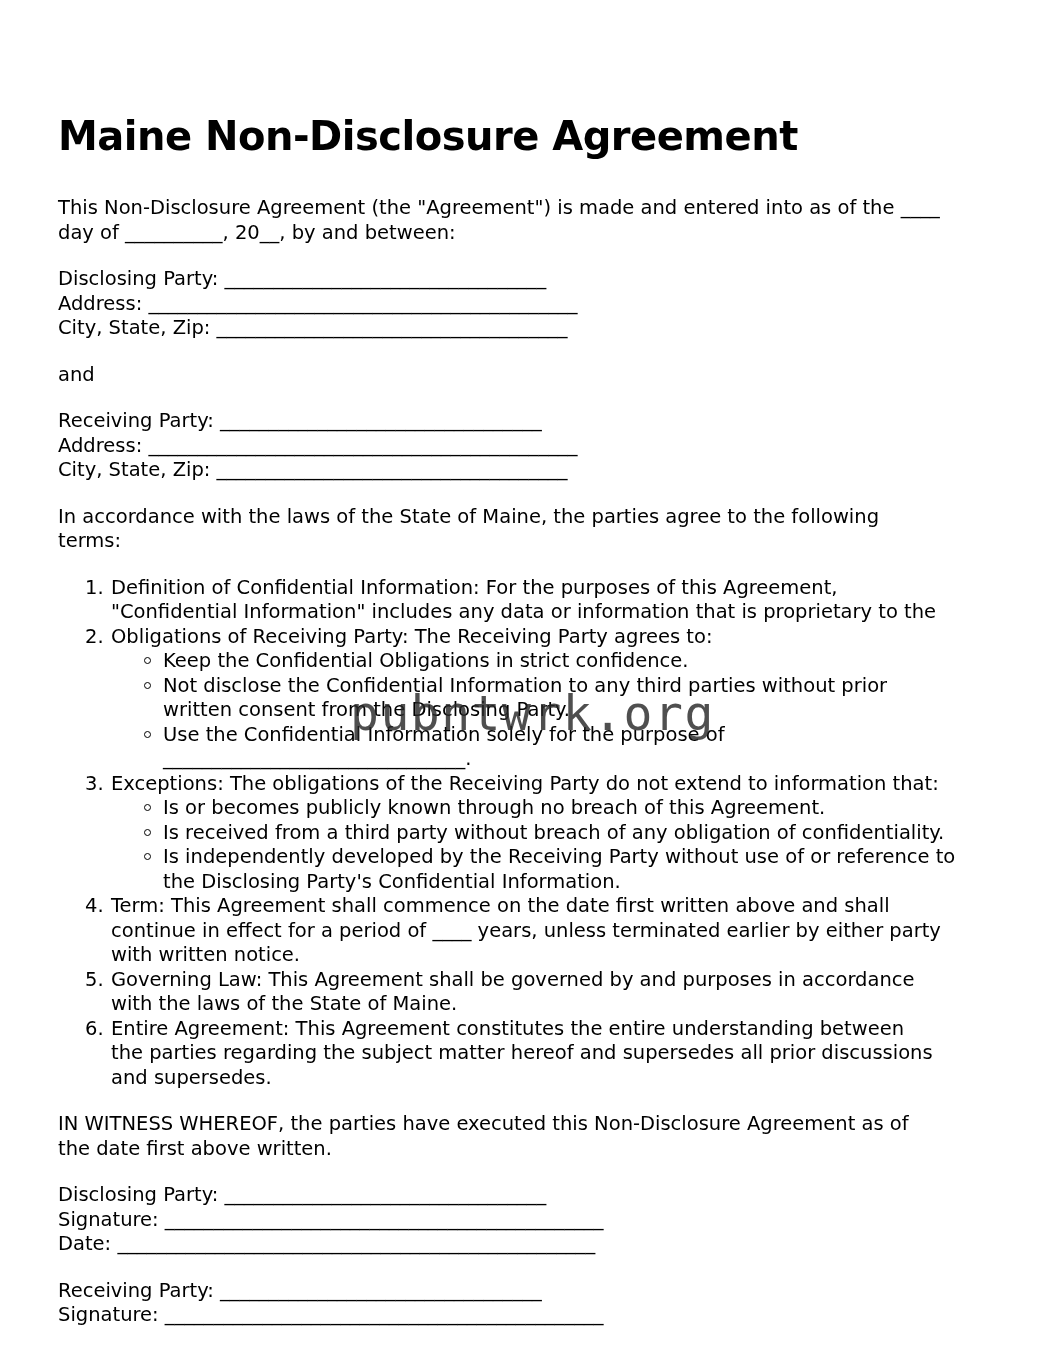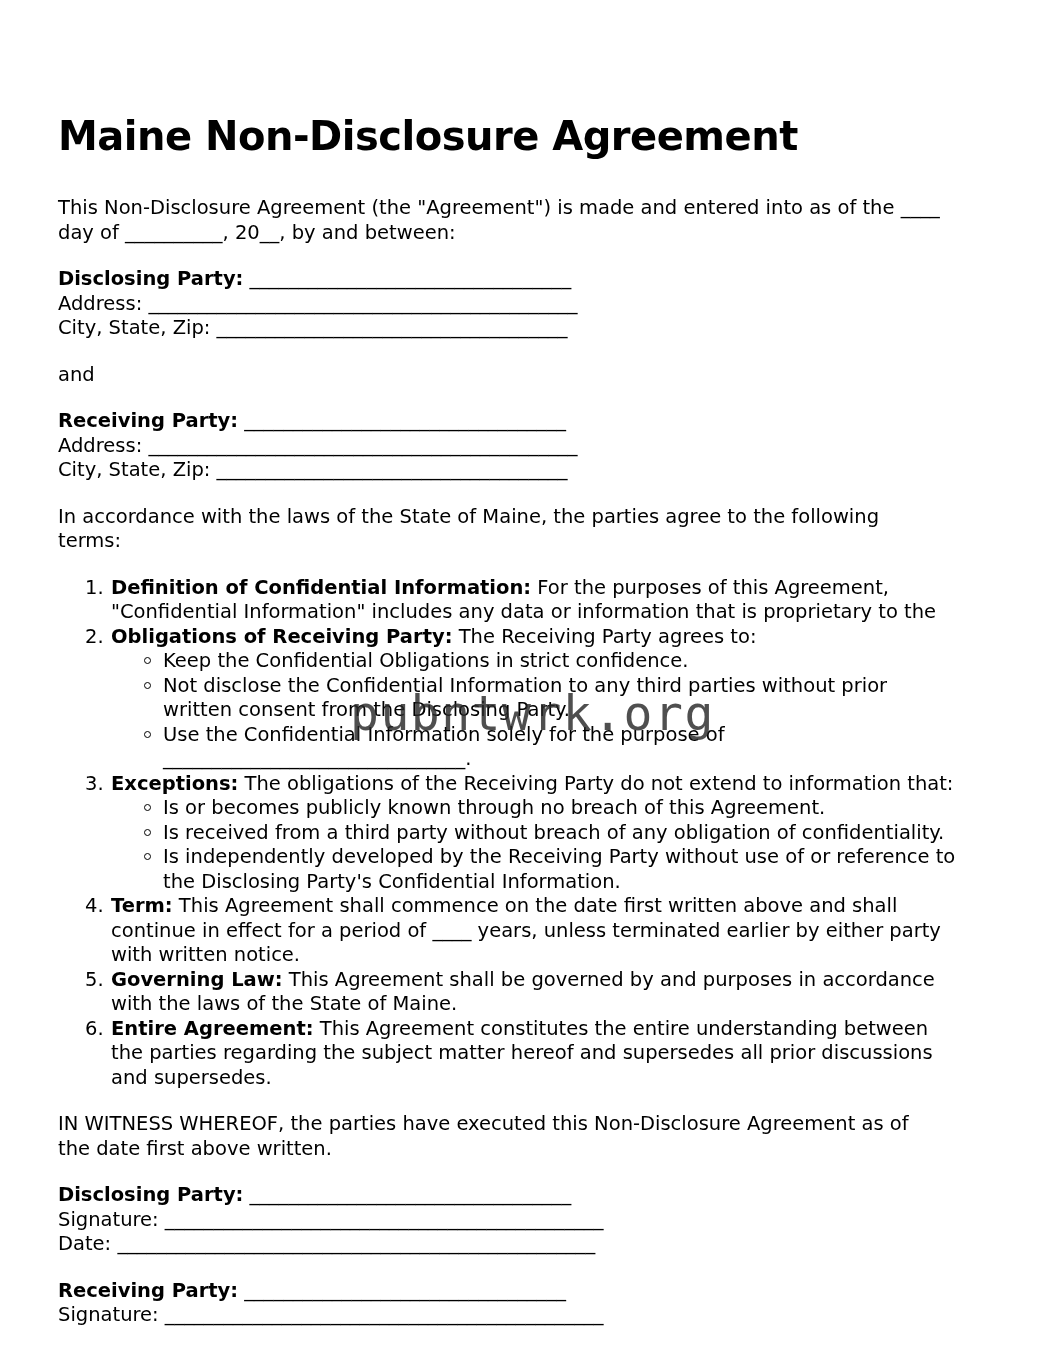--- a/index.html
+++ b/index.html
@@ -20,21 +20,21 @@
   }
   .title {
     margin: 0 0 36px 0;
     font-size: 40px;
     line-height: 48px;
     font-weight: 700;
     letter-spacing: -0.5px;
   }
   .block { margin: 0 0 22px 0; }
   .ln { white-space: pre; }
-  .b { font-weight: 700; }
+  .b { font-weight: 400; }
   .list { margin: 0 0 22px 0; }
   .li { display: flex; align-items: flex-start; margin-left: 27px; }
   .num { width: 26px; flex: 0 0 26px; }
   .li-body { flex: 1 1 auto; }
   .sub { display: flex; align-items: flex-start; }
   .marker {
     flex: 0 0 7px;
     width: 7px; height: 7px;
     margin: 8px 12px 0 33px;
     border: 1.6px solid #000;

